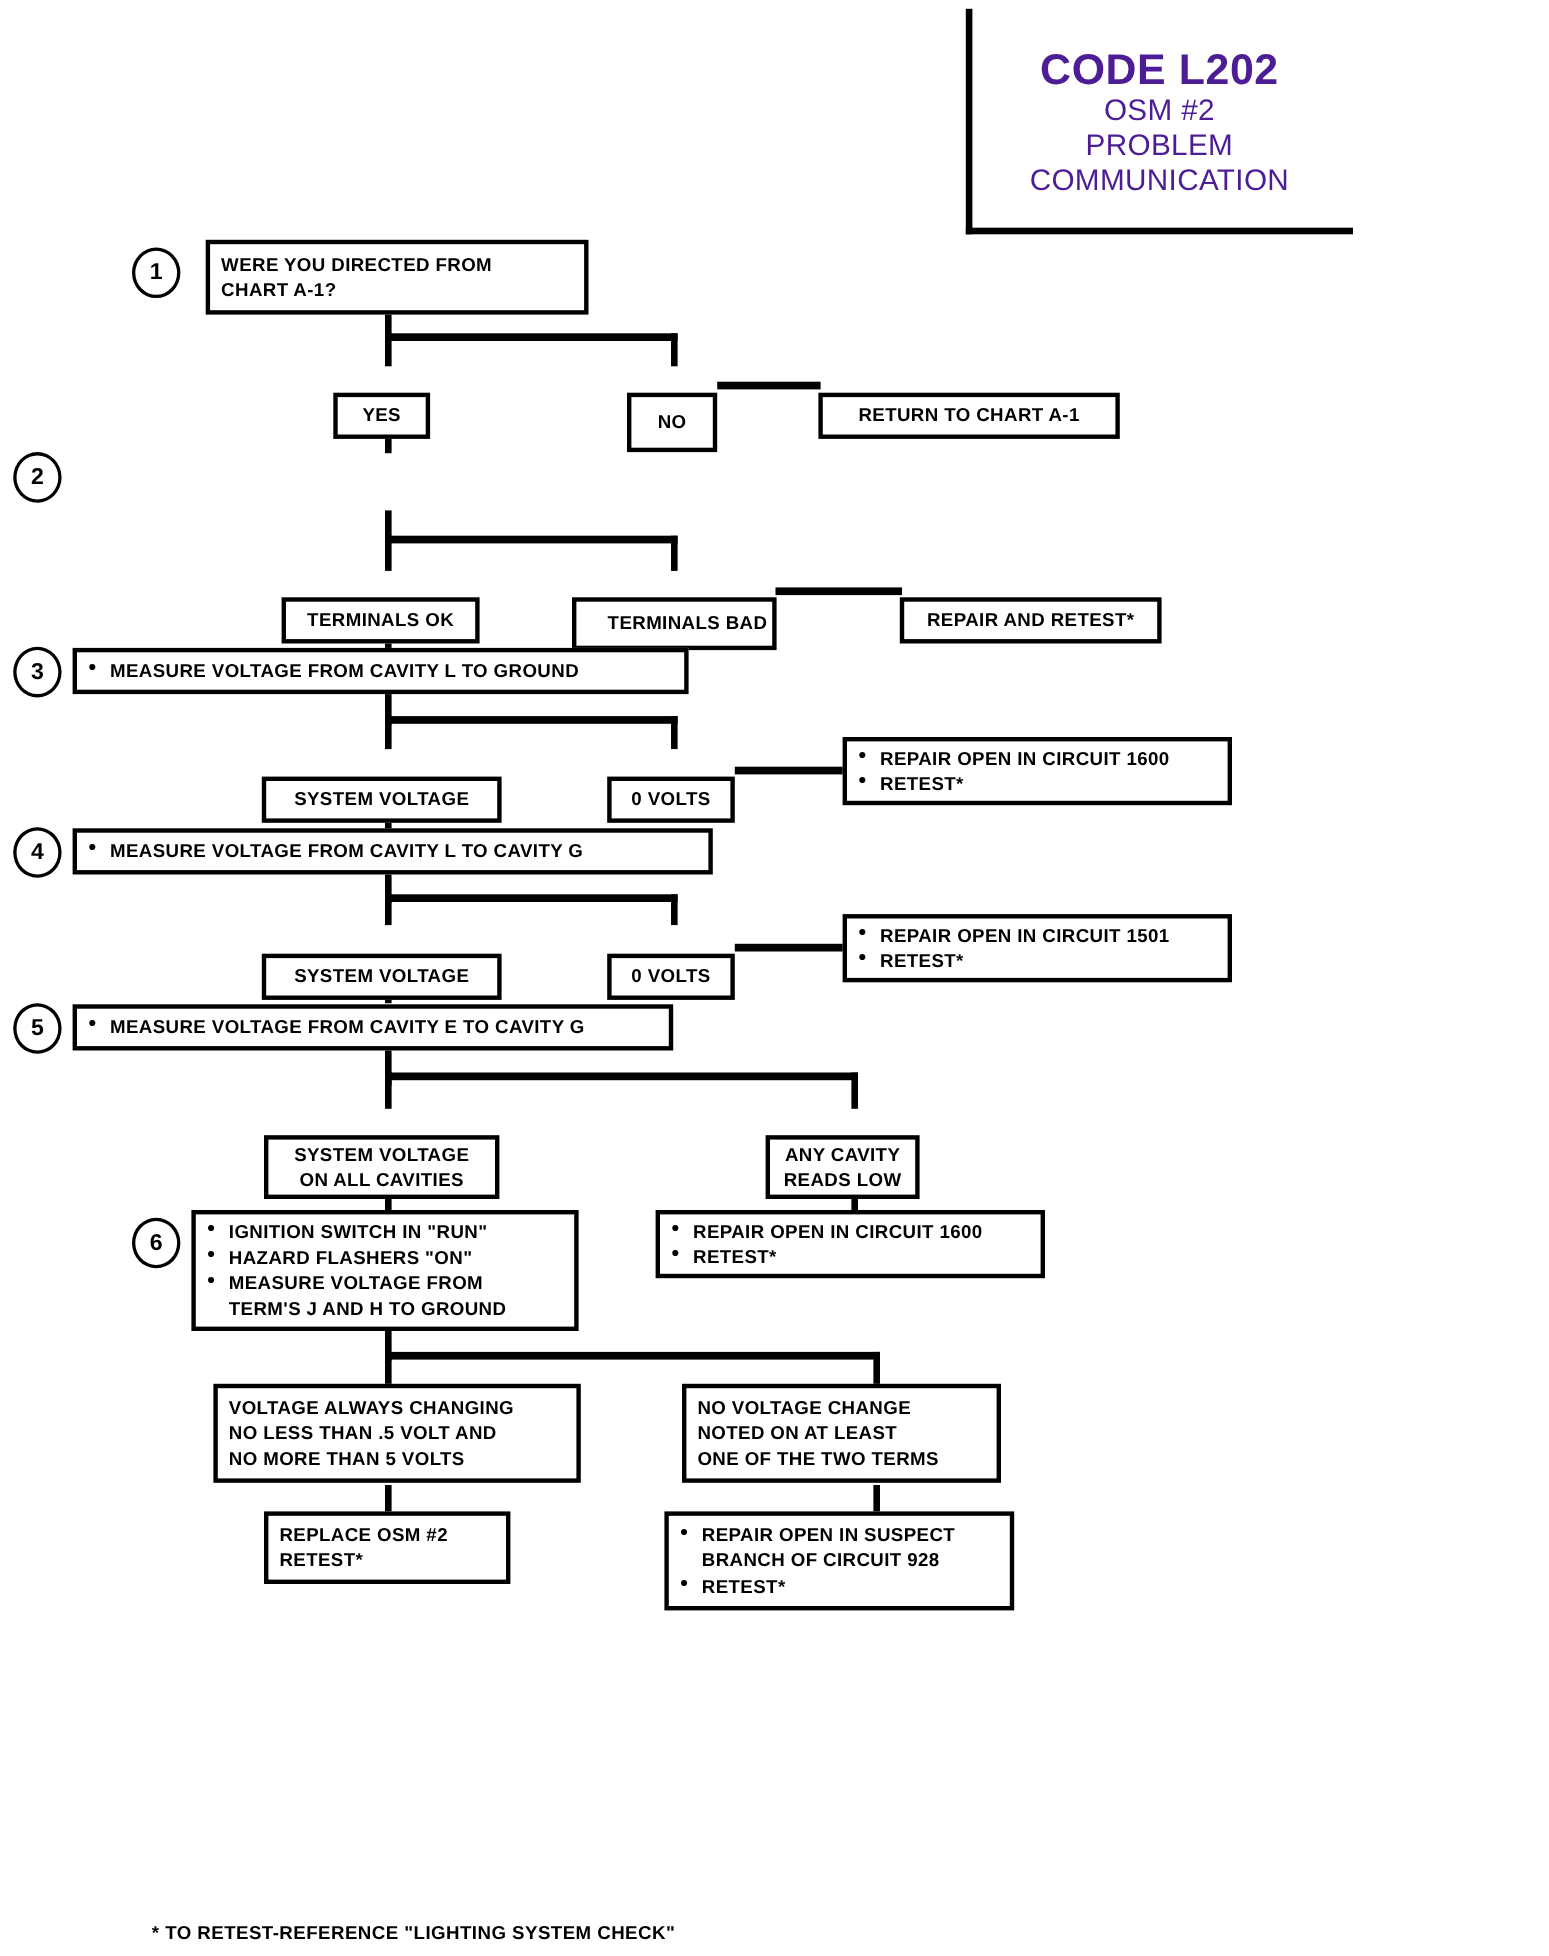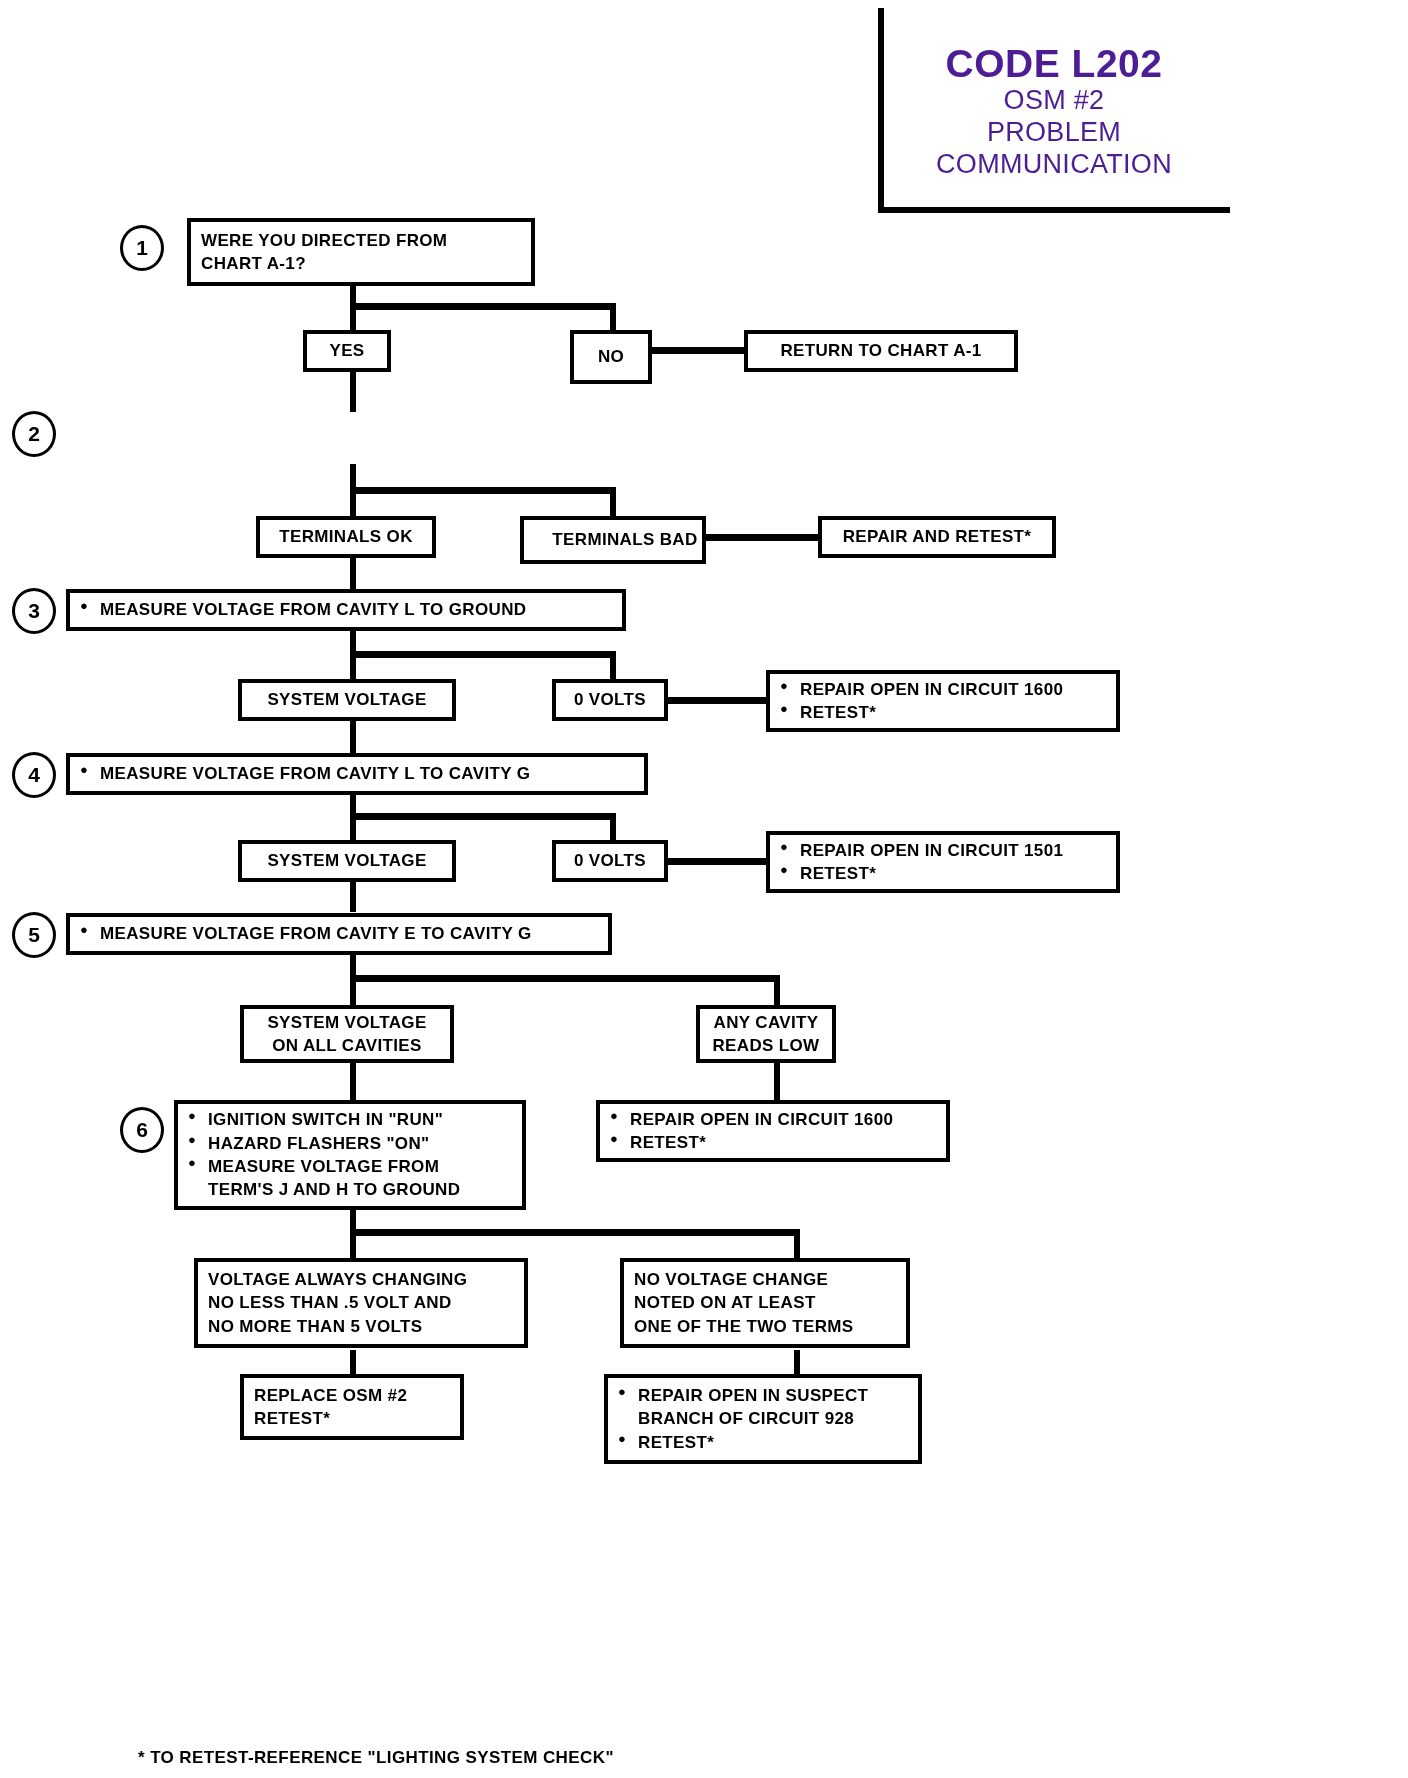--- a/index.html
+++ b/index.html
@@ -73,20 +73,21 @@
     flex-direction: column;
     justify-content: center;
     z-index: 3;
   }
   .box.pad {
     padding: 4px 10px;
   }
   .box.center {
     align-items: center;
     text-align: center;
+    margin-top: 27px;
   }
   .box .line {
     white-space: nowrap;
   }
   .bullet-line {
     white-space: nowrap;
     padding-left: 20px;
     position: relative;
   }
   .bullet-line::before {

